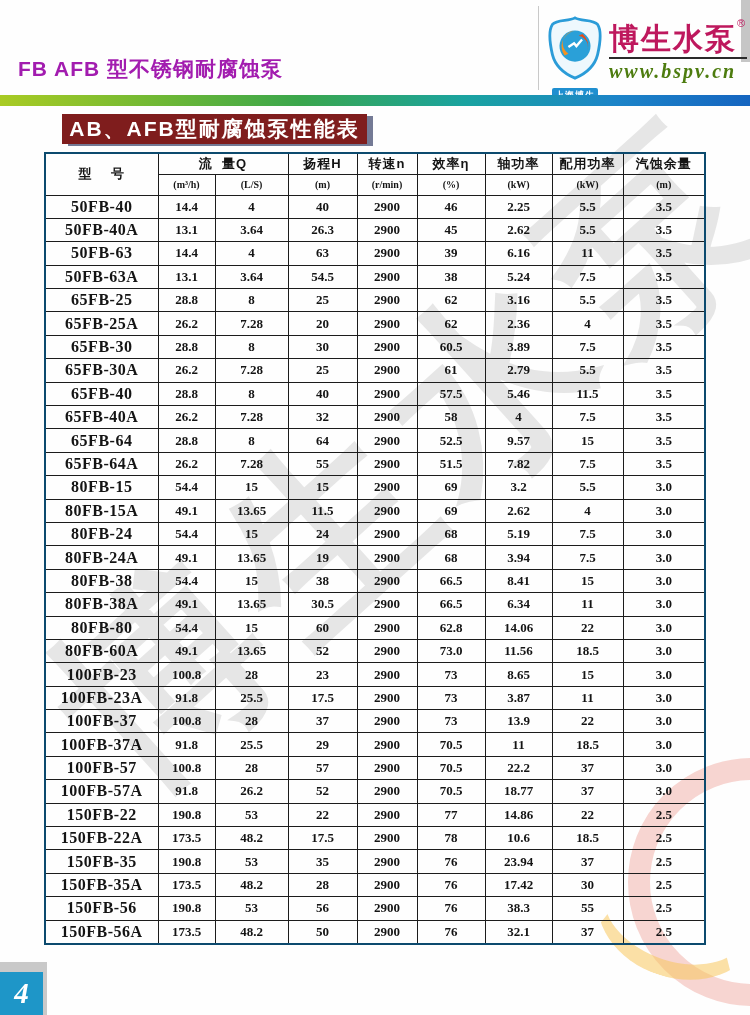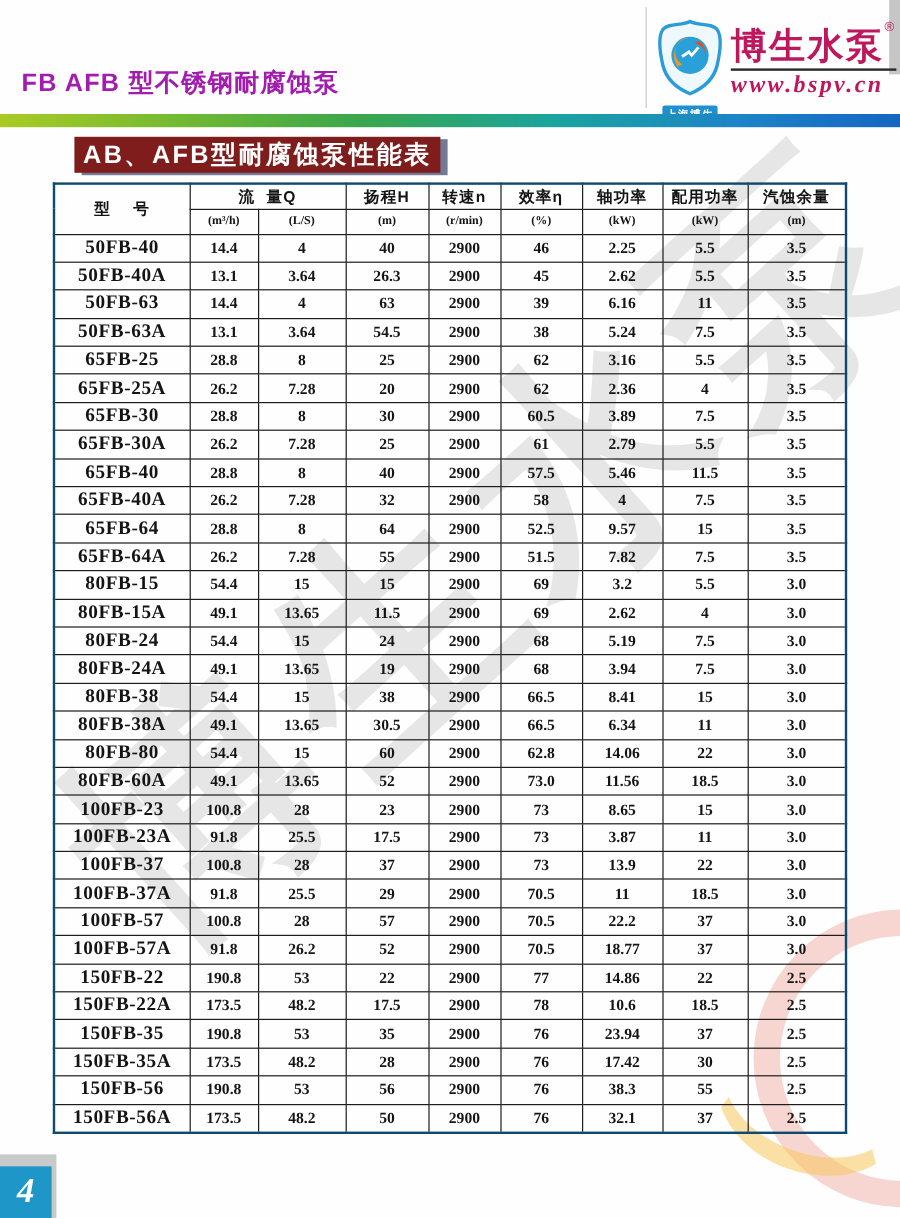--- a/index.html
+++ b/index.html
@@ -20,21 +20,21 @@
   .badge-caption{
     margin-top:-4px;display:inline-block;background:#1f8fd0;color:#fff;
     font-size:9px;font-weight:bold;letter-spacing:1px;padding:1px 3px;border-radius:2px;white-space:nowrap;
   }
   .brand-text{padding-top:8px;}
   .brand-row{font-size:30px;font-weight:800;letter-spacing:2px;line-height:1;white-space:nowrap;color:#be185d;}
   .reg{font-size:11px;vertical-align:top;position:relative;top:-6px;font-weight:normal;}
   .site{
     margin-top:3px;padding-top:1px;border-top:2px solid #2a2a2a;
     font-family:"Liberation Serif","DejaVu Serif",serif;font-style:italic;font-weight:bold;
-    font-size:20px;letter-spacing:2px;color:#be185d;white-space:nowrap;
+    font-size:20px;letter-spacing:2px;color:#4d7c0f;white-space:nowrap;
   }
   .gradient-bar{
     position:absolute;left:0;top:95px;width:750px;height:11px;
     background:linear-gradient(90deg,#a9cb24 0%,#6db735 22%,#3aa64c 40%,#1aa3a0 62%,#1c84c8 82%,#1565c0 100%);
   }
   
   .banner{
     position:absolute;left:62px;top:114px;width:305px;height:30px;
     background:#7f1d1d;color:#fff;display:flex;align-items:center;justify-content:center;
     font-size:21px;font-weight:bold;letter-spacing:2px;

